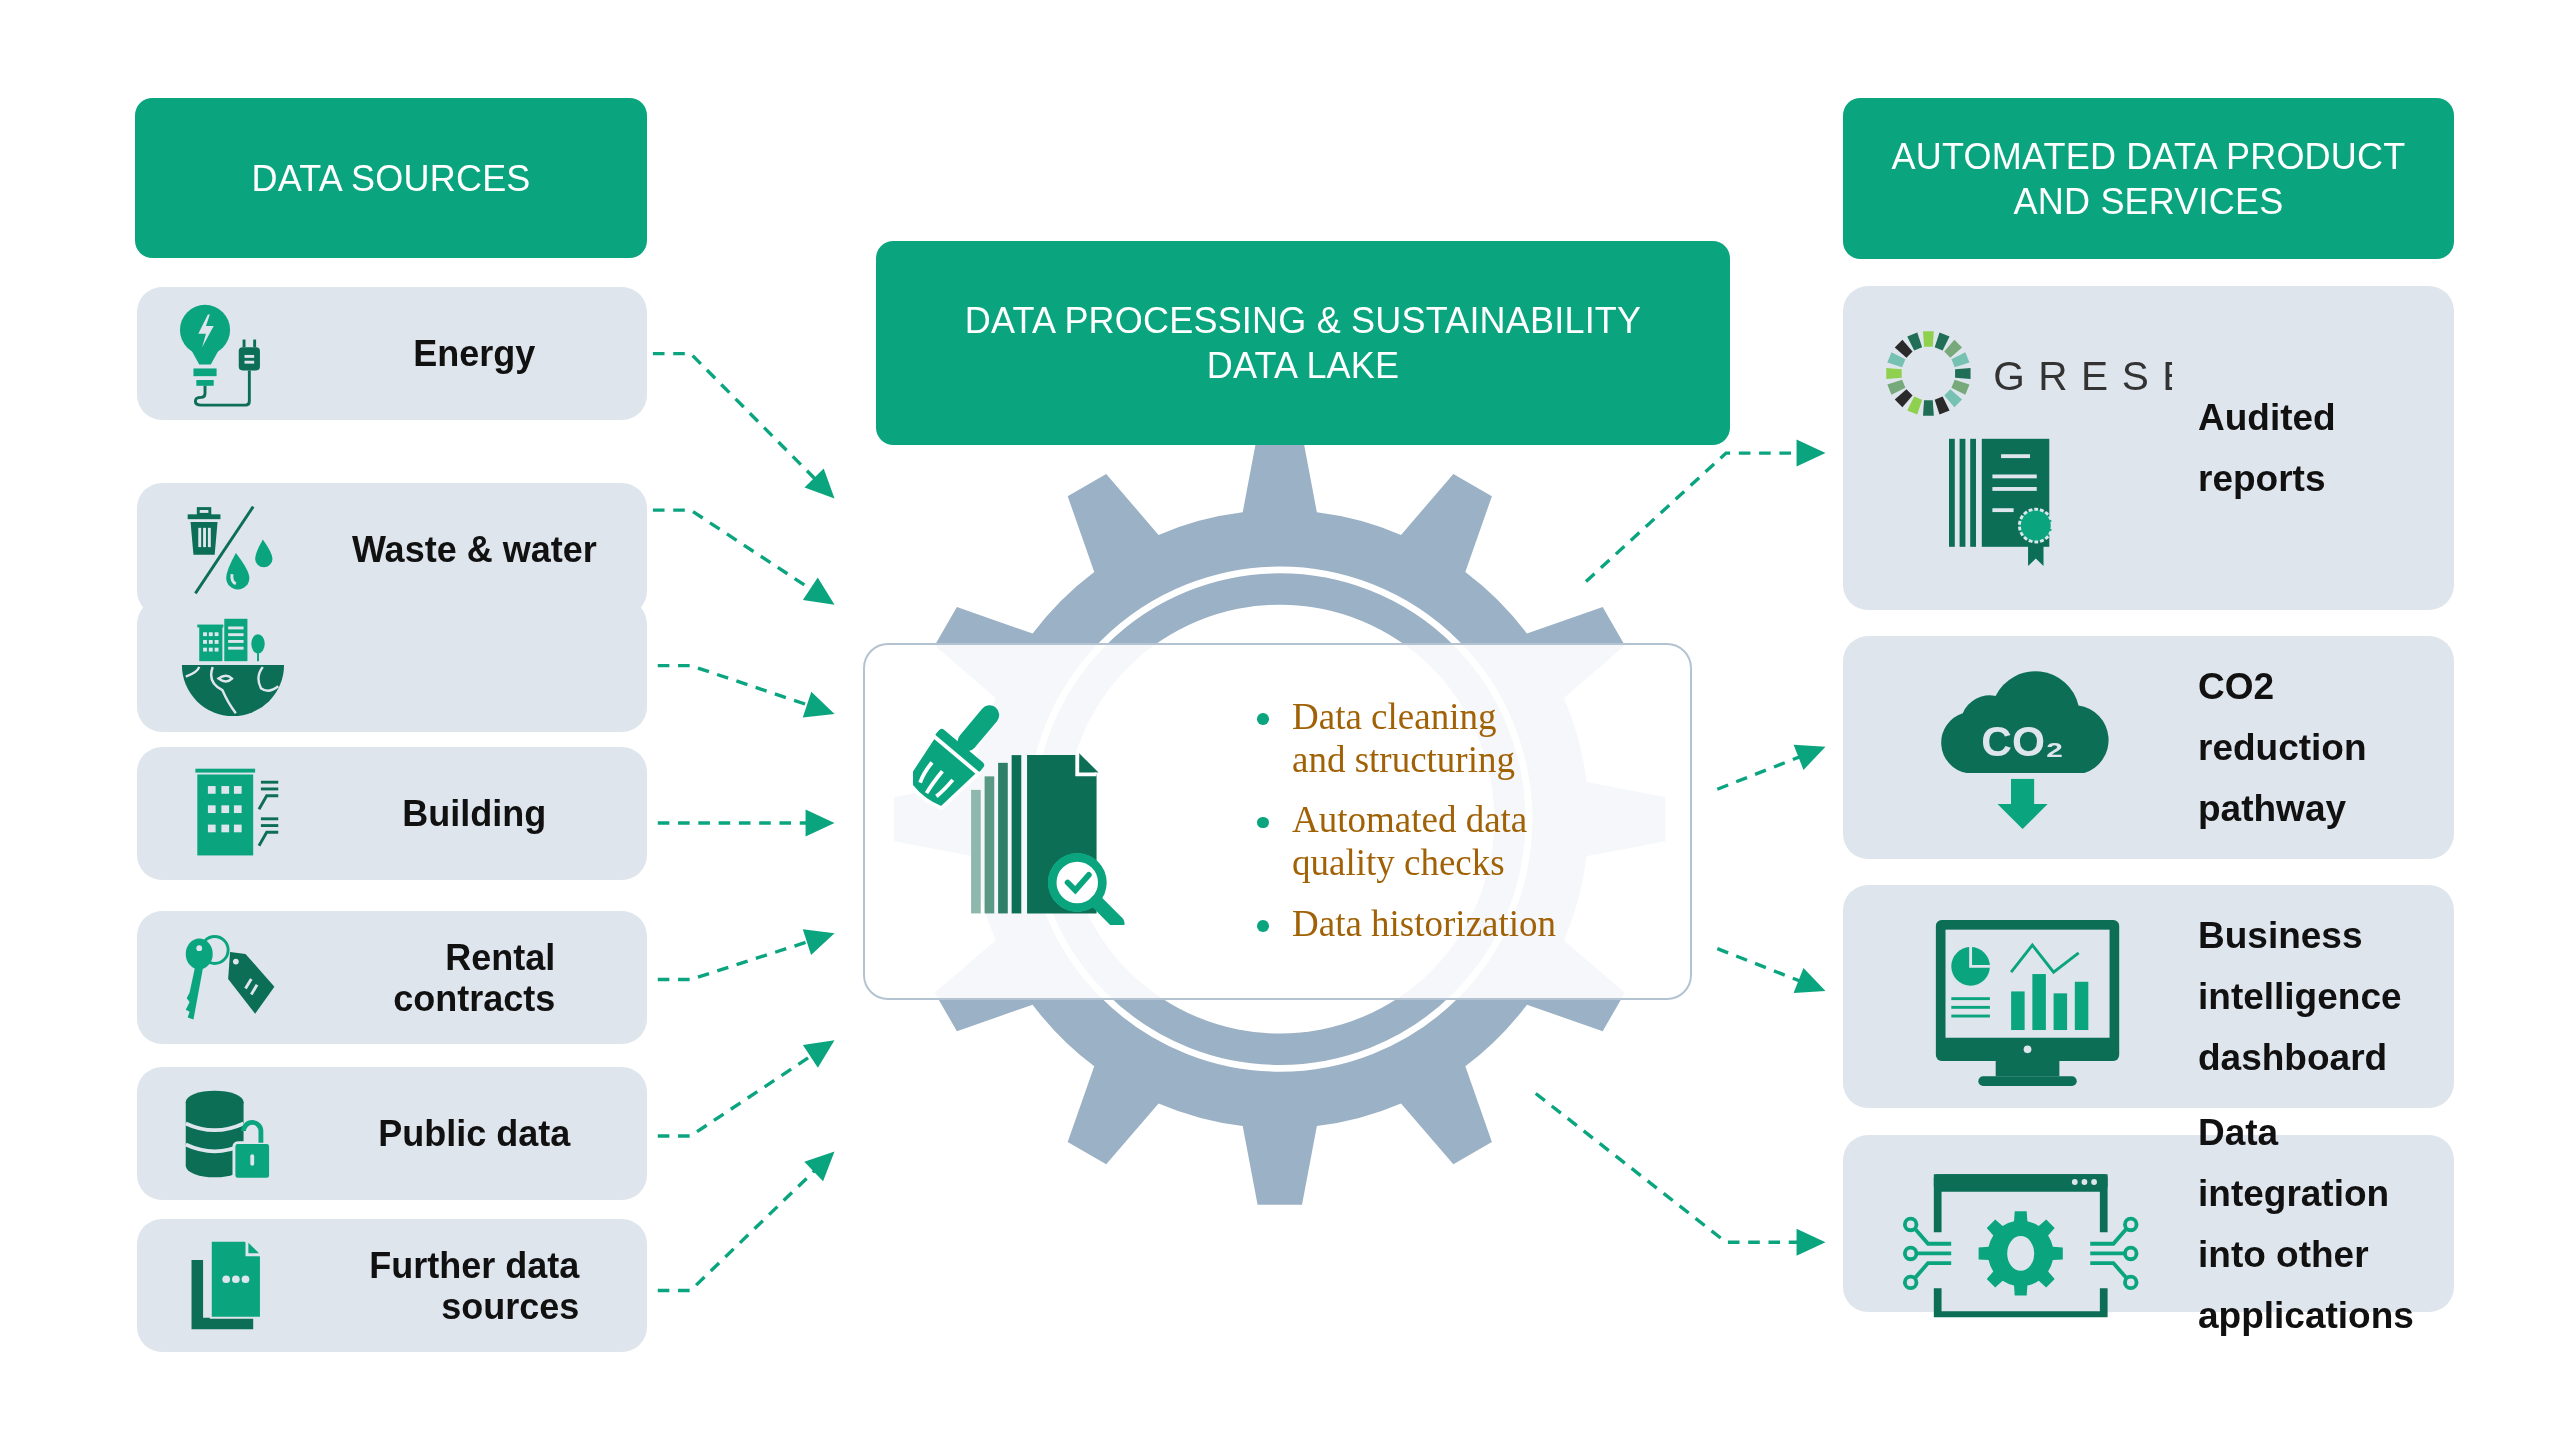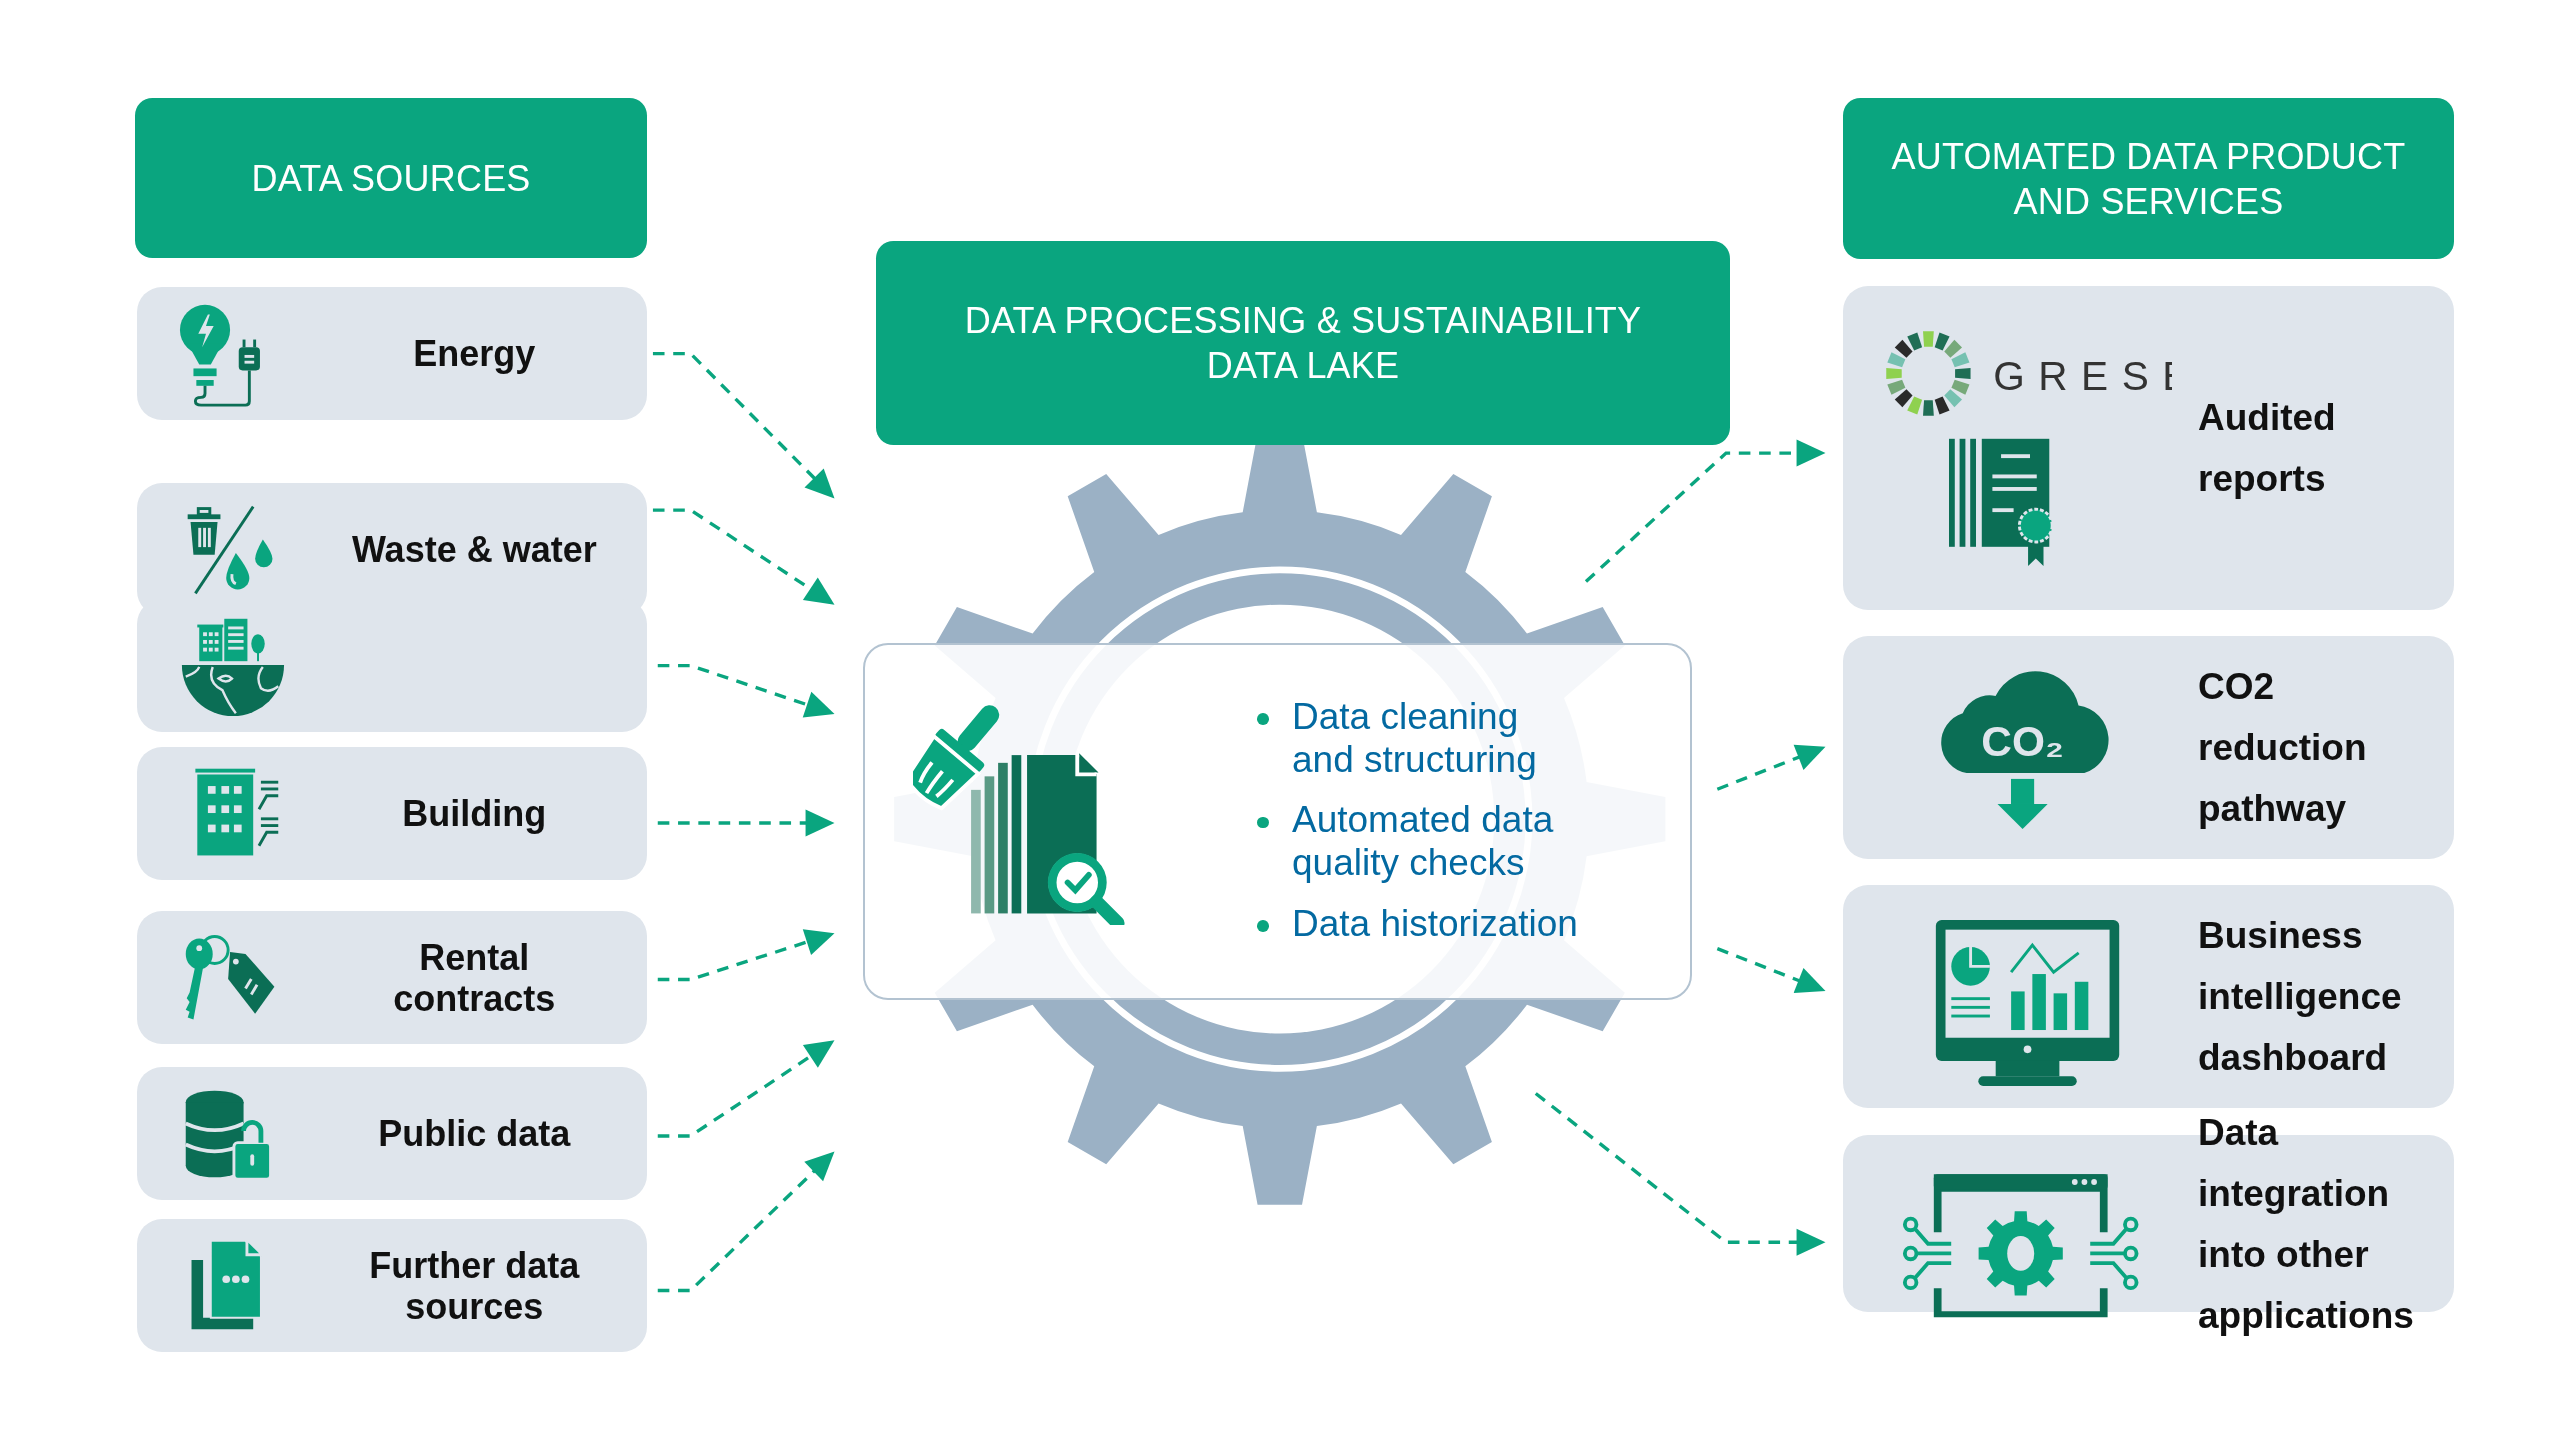--- a/index.html
+++ b/index.html
@@ -7,33 +7,33 @@
          font-family:"Liberation Sans", "DejaVu Sans", sans-serif; }
   .abs { position:absolute; }
   .hdr { position:absolute; background:#0aa57f; border-radius:17.4px; color:#ffffff;
          display:flex; align-items:center; justify-content:center; text-align:center;
          font-size:36px; line-height:45px; letter-spacing:0.2px; }
   .hdr span { white-space:pre-line; }
   .card { position:absolute; background:#dfe5ec; border-radius:25px; }
   .lcard { left:137px; width:510px; height:133px; }
   .lcard .ico { position:absolute; left:41px; top:13.5px; width:108px; height:106px; }
   .lcard .lbl { position:absolute; left:184px; right:19.3px; top:0; bottom:0; display:flex;
-                align-items:center; justify-content:center; text-align:center;
+                align-items:center; justify-content:center; text-align:right;
                 font-weight:bold; font-size:36px; line-height:41px; color:#111; white-space:pre-line; }
   .rcard { left:1843px; width:611px; }
   .rcard .lbl { position:absolute; left:355px; right:19.3px; top:0; bottom:0; display:flex;
                 flex-direction:column; justify-content:center; font-size:37px; line-height:61px; color:#111; }
   .rcard .lbl .b { font-weight:bold; white-space:pre-line; }
   .rcard .lbl .n { font-weight:normal; white-space:pre-line; }
   #arrows { position:absolute; left:0; top:0; }
   .panel { position:absolute; left:863px; top:643px; width:829px; height:357px;
            background:rgba(255,255,255,0.9); border:2.9px solid #b3c3d1; border-radius:25px; box-sizing:border-box; }
   .bullets { position:absolute; left:392px; top:50px; margin:0; padding:0; list-style:none; }
-  .bullets li { position:relative; padding-left:35px; font-size:37px; line-height:43px; color:#0369a1;
-                margin-bottom:17.4px; white-space:pre-line; }
+  .bullets li { position:relative; padding-left:35px; font-size:37px; line-height:43px; color:#a16207;
+                margin-bottom:17.4px; white-space:pre-line;font-family:Liberation Serif, serif; }
   .bullets li .dot { position:absolute; left:0; top:18.4px; width:11.6px; height:11.6px; border-radius:50%; background:#0aa57f; }
 </style>
 </head>
 <body>
 
 <svg class="abs" style="left:0;top:0" width="2576" height="1449" viewBox="0 0 2667 1500">
   <g id="gear" transform="translate(1325,848)">
       <path d="M-38.4 -317.7 L-23.0 -399.3 L23.0 -399.3 L38.4 -317.7 A320 320 0 0 1 125.5 -294.3 L125.5 -294.3 L179.7 -357.3 L219.6 -334.3 L192.1 -255.9 A320 320 0 0 1 255.9 -192.1 L255.9 -192.1 L334.3 -219.6 L357.3 -179.7 L294.3 -125.5 A320 320 0 0 1 317.7 -38.4 L317.7 -38.4 L399.3 -23.0 L399.3 23.0 L317.7 38.4 A320 320 0 0 1 294.3 125.5 L294.3 125.5 L357.3 179.7 L334.3 219.6 L255.9 192.1 A320 320 0 0 1 192.1 255.9 L192.1 255.9 L219.6 334.3 L179.7 357.3 L125.5 294.3 A320 320 0 0 1 38.4 317.7 L38.4 317.7 L23.0 399.3 L-23.0 399.3 L-38.4 317.7 A320 320 0 0 1 -125.5 294.3 L-125.5 294.3 L-179.7 357.3 L-219.6 334.3 L-192.1 255.9 A320 320 0 0 1 -255.9 192.1 L-255.9 192.1 L-334.3 219.6 L-357.3 179.7 L-294.3 125.5 A320 320 0 0 1 -317.7 38.4 L-317.7 38.4 L-399.3 23.0 L-399.3 -23.0 L-317.7 -38.4 A320 320 0 0 1 -294.3 -125.5 L-294.3 -125.5 L-357.3 -179.7 L-334.3 -219.6 L-255.9 -192.1 A320 320 0 0 1 -192.1 -255.9 L-192.1 -255.9 L-219.6 -334.3 L-179.7 -357.3 L-125.5 -294.3 A320 320 0 0 1 -38.4 -317.7 Z" fill="#9bb1c5"></path>
       <circle r="258" fill="none" stroke="#ffffff" stroke-width="7"></circle>
       <circle r="222" fill="#ffffff"></circle>

